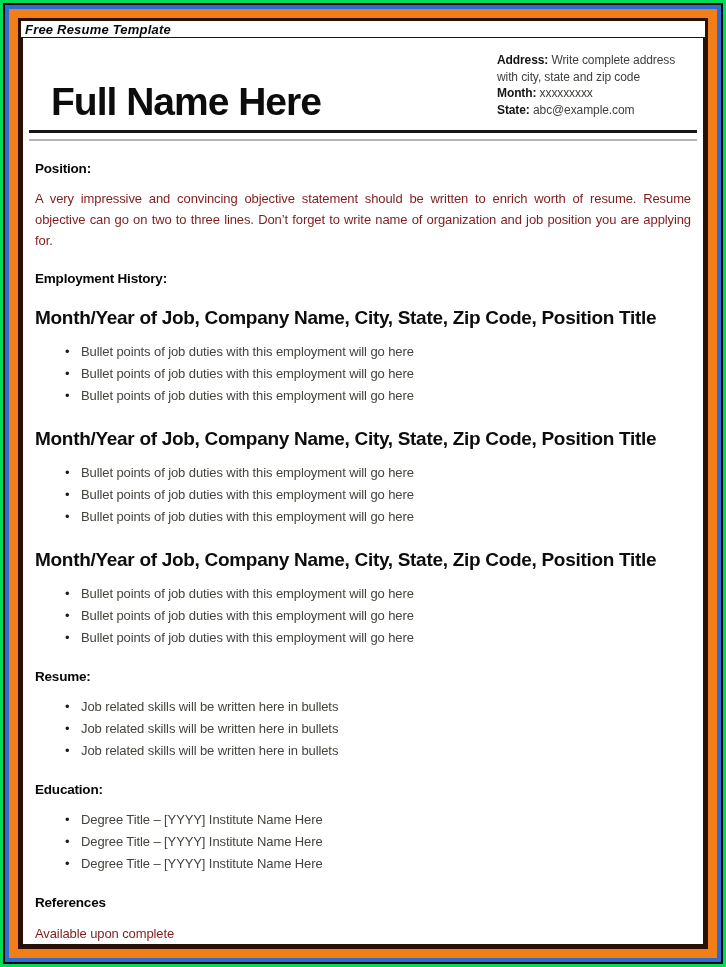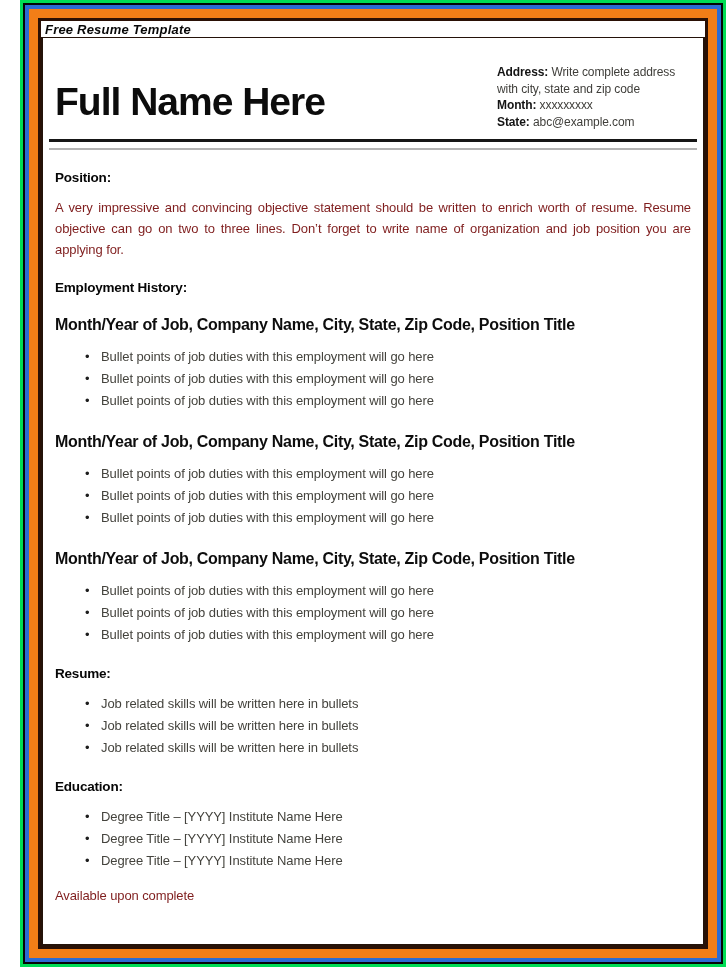--- a/index.html
+++ b/index.html
@@ -1,20 +1,20 @@
 <!DOCTYPE html>
 <html><head>
 <meta charset="utf-8">
 <style>
   html,body { margin:0; padding:0; background:#e8e8e8; }
   * { box-sizing:border-box; }
   .canvas {
     width:726px; height:967px; margin:0 auto; position:relative;
     font-family:"Liberation Sans","DejaVu Sans",sans-serif;
-    background:#fff; overflow:hidden;padding-left:20px;
+    background:#fff; overflow:hidden;
   }
   
   .f-green  { width:100%; height:100%; border:3px solid #00DC55; }
   .f-black  { width:100%; height:100%; border:2px solid #050505; }
   .f-blue   { width:100%; height:100%; border:4px solid #2B6BD3; }
   .f-orange { width:100%; height:100%; border:9px solid #F27E17; }
   .f-maroon { width:100%; height:100%; border:3px solid #2A1005; }
   .outer    { width:100%; height:100%; background:#fff; display:flex; flex-direction:column; }
 
   .template-label {
@@ -24,42 +24,42 @@
   }
 
   .page {
     flex:1 1 auto; background:#fff;
     border:2px solid #241209; border-top-width:1px;
     padding:0 12px 8px 12px; overflow:hidden;
   }
 
   .header { display:flex; justify-content:space-between; align-items:flex-start; }
   .full-name {
-    margin:44px 0 0 0; font-size:39px; font-weight:bold; line-height:1;
+    margin:44px 0 0 16px; font-size:39px; font-weight:bold; line-height:1;
     letter-spacing:-1px; color:#0c0c0c;
   }
   .contact {
-    margin-top:26px; width:194px; font-size:12px; line-height:16.5px;
+    margin-top:14px; width:194px; font-size:12px; line-height:16.5px;
     color:#3f3e3a; letter-spacing:-.1px;
   }
   .contact .lbl { font-weight:bold; color:#141414; }
 
   .rule-black { height:3px; background:#161616; margin:9px -6px 0 -6px; }
   .rule-gray  { height:2px; background:#b4b4b4; margin:6px -6px 0 -6px; }
 
   .section-heading {
     font-size:13.5px; font-weight:bold; color:#060606;
     margin:20px 0 0 0; letter-spacing:-.2px;
   }
   .body-text {
     font-size:13px; color:#7f1d1d; margin:12px 0 0 0; line-height:21px;
     text-align:justify; letter-spacing:-.1px;
   }
   .job-title {
-    font-size:16px; font-weight:bold; color:#0d0d0d;
+    font-size:19px; font-weight:bold; color:#0d0d0d;
     margin:21px 0 0 0; letter-spacing:-.3px;
   }
   ul.bullets { margin:12px 0 0 0; padding:0; list-style:none; }
   ul.bullets li {
     position:relative; padding-left:46px; line-height:22px;
     font-size:13px; color:#44433d; letter-spacing:-.1px;
   }
   ul.bullets .dot { position:absolute; left:30px; top:0; color:#1d1d1d; }
 
   .references-body { text-align:left; margin-top:13px; }
@@ -124,20 +124,21 @@
                   <li><span class="dot">•</span><span>Job related skills will be written here in bullets</span></li>
                 </ul>
 
                 <div class="section-heading">Education:</div>
                 <ul class="bullets">
                   <li><span class="dot">•</span><span>Degree Title – [YYYY] Institute Name Here</span></li>
                   <li><span class="dot">•</span><span>Degree Title – [YYYY] Institute Name Here</span></li>
                   <li><span class="dot">•</span><span>Degree Title – [YYYY] Institute Name Here</span></li>
                 </ul>
 
+                <div class="section-heading">References</div>
                 <p class="body-text references-body">Available upon complete</p>
 
               </div>
             </div>
           </div>
         </div>
       </div>
     </div>
   </div>
 </div>

